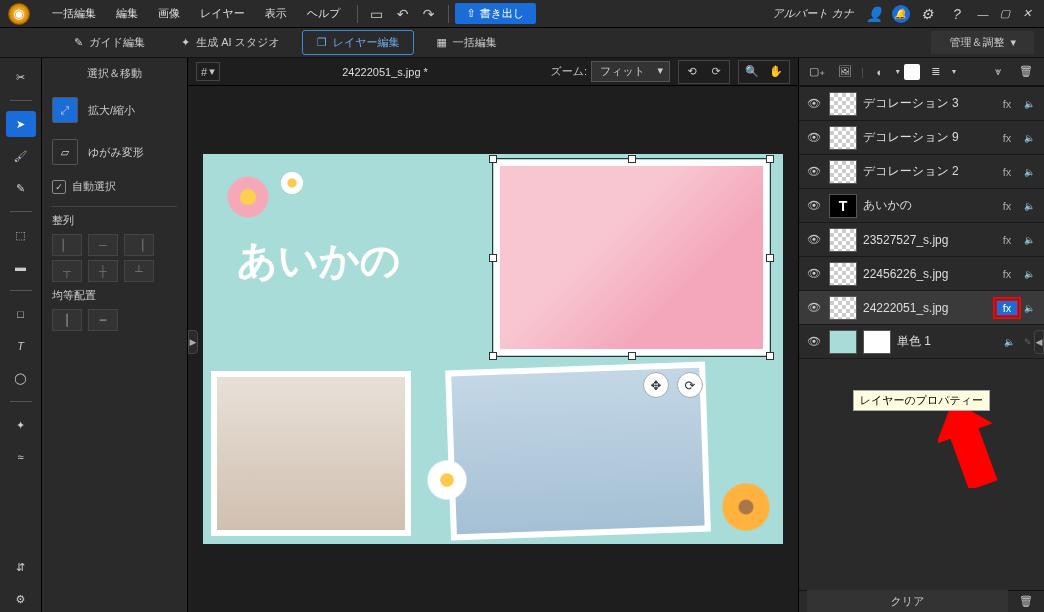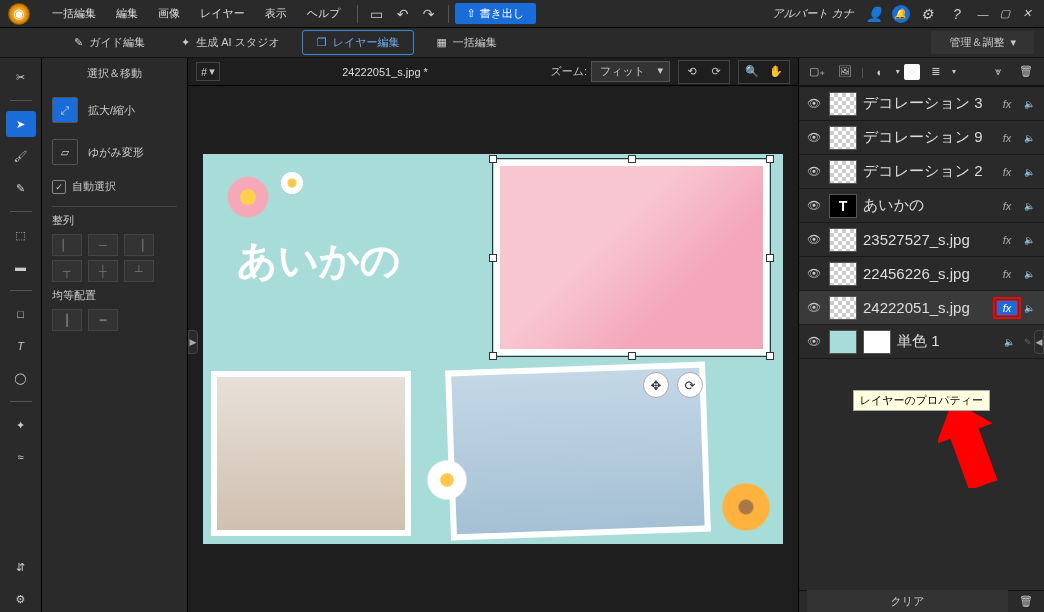--- a/index.html
+++ b/index.html
@@ -88,22 +88,22 @@
 .slider-thumb { position: absolute; right: -2px; top: -4px; width: 6px; height: 12px; background: #ddd; }
 
 .layer-list { flex: 1; overflow-y: auto; border-top: 1px solid #111; }
 .layer-row { display: flex; align-items: center; height: 34px; padding: 0 6px; gap: 6px; border-bottom: 1px solid #1a1a1a; cursor: pointer; }
 .layer-row.selected { background: #3a3a3a; }
 .layer-eye { width: 18px; text-align: center; color: #ccc; font-size: 11px; }
 .layer-thumb { width: 28px; height: 24px; background: repeating-conic-gradient(#ccc 0 25%, #fff 0 50%) 0 0/8px 8px; border: 1px solid #555; position: relative; overflow: hidden; }
 .layer-thumb.text { background: #000; color: #fff; display: flex; align-items: center; justify-content: center; font-size: 14px; font-weight: bold; }
 .layer-thumb.solid { background: #a7dcd9; }
 .layer-thumb.white { background: #fff; }
-.layer-name { flex: 1; color: #ddd; font-size: 15px; white-space: nowrap; overflow: hidden; }
-.layer-fx { width: 22px; color: #aaa; font-style: italic; font-size: 11px; text-align: center; }
+.layer-name { flex: 1; color: #ddd; font-size: 12px; white-space: nowrap; overflow: hidden; }
+.layer-fx { width: 22px; color: #aaa; font-size: 11px; text-align: center; }
 .layer-fx.highlighted { background: #1a6dd9; color: #fff; border: 1px solid #ff0000; padding: 1px 2px; outline: 2px solid #ff0000; outline-offset: 1px; }
 .layer-mute { width: 14px; color: #666; font-size: 9px; }
 
 .tooltip { position: absolute; right: 54px; top: 390px; background: #fffde0; color: #000; padding: 2px 6px; font-size: 11px; border: 1px solid #aaa; z-index: 100; }
 
 .red-arrow { position: absolute; right: 46px; top: 398px; width: 60px; height: 90px; pointer-events: none; z-index: 99; }
 
 .bottom-btn-row { height: 22px; display: flex; align-items: center; border-top: 1px solid #111; gap: 8px; padding: 0 8px; }
 .clear-btn { flex: 1; background: #333; text-align: center; padding: 4px 0; cursor: pointer; color: #ccc; }
 .trash-icon { width: 20px; height: 20px; display: flex; align-items: center; justify-content: center; color: #ccc; cursor: pointer; }

